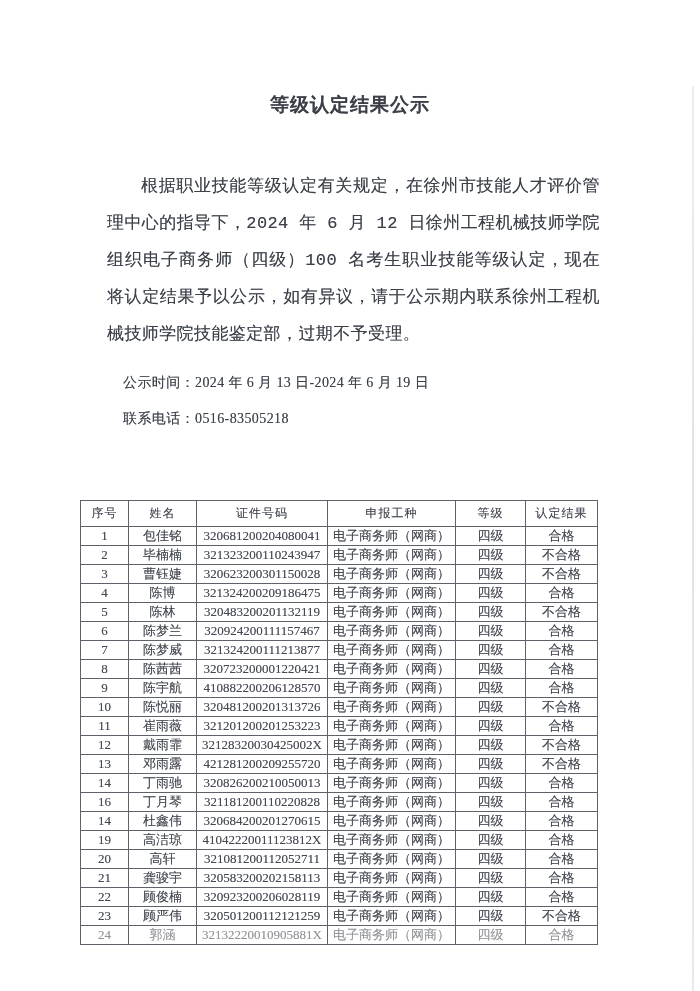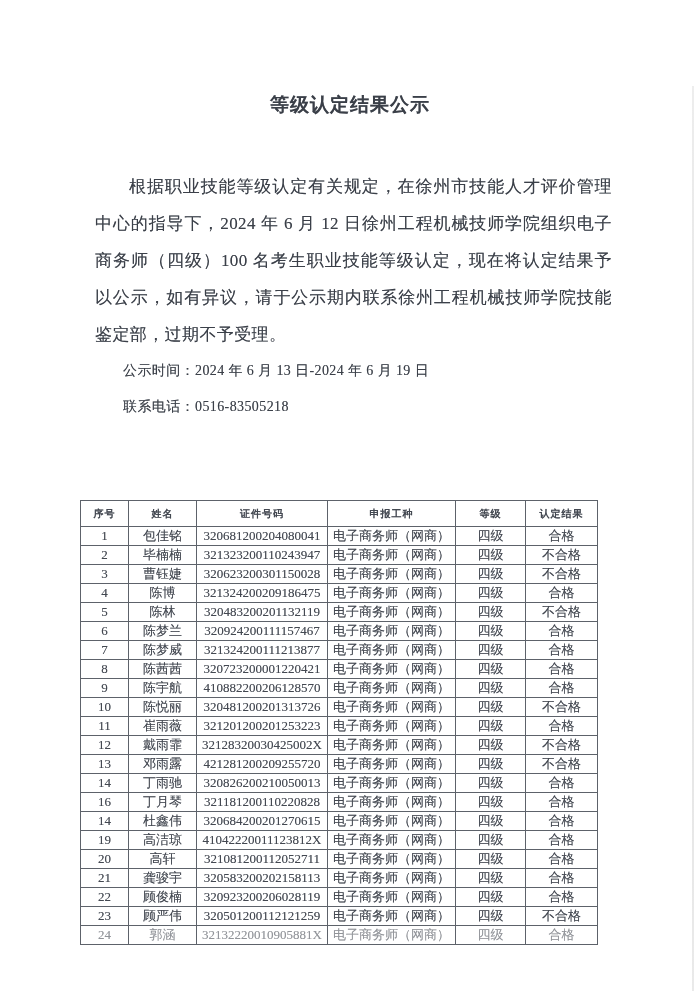--- a/index.html
+++ b/index.html
@@ -44,22 +44,23 @@
   .doc-body {
     margin: 44px 88px 0 95px;
     font-size: 17px;
     line-height: 37px;
     letter-spacing: 0.4px;
     text-align: justify;
     color: #3b4049;
     text-shadow: 0 0 0.5px rgba(59,64,73,0.5);
   }
   .doc-body p {
-    margin: 0;
+    margin: 12px;
     text-indent: 2em;
+    font-family: Liberation Mono, monospace;
   }
   .meta-line {
     margin: 0 88px 0 95px;
     text-indent: 2em;
     font-size: 14px;
     line-height: 36px;
     letter-spacing: 0.4px;
     color: #3b4049;
     text-shadow: 0 0 0.5px rgba(59,64,73,0.5);
   }
@@ -78,22 +79,22 @@
   table.results td {
     border: 1px solid #5d626a;
     text-align: center;
     vertical-align: middle;
     padding: 0 2px;
     overflow: hidden;
     white-space: nowrap;
   }
   table.results th {
     height: 25px;
-    font-size: 10px;
-    font-weight: bold;
+    font-size: 12px;
+    font-weight: normal;
     letter-spacing: 1px;
   }
   table.results td {
     height: 18px;
     line-height: 18px;
   }
   col.c-no        { width: 48px; }
   col.c-name      { width: 68px; }
   col.c-id        { width: 131px; }
   col.c-occ       { width: 128px; }

